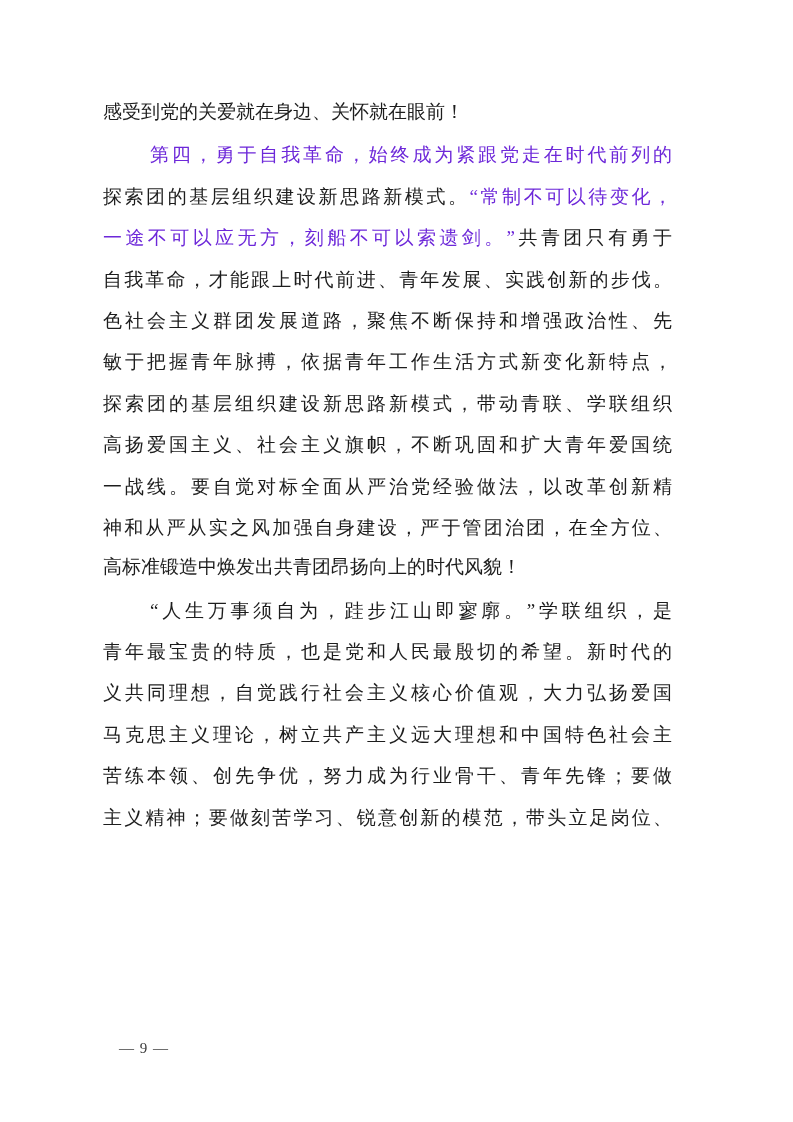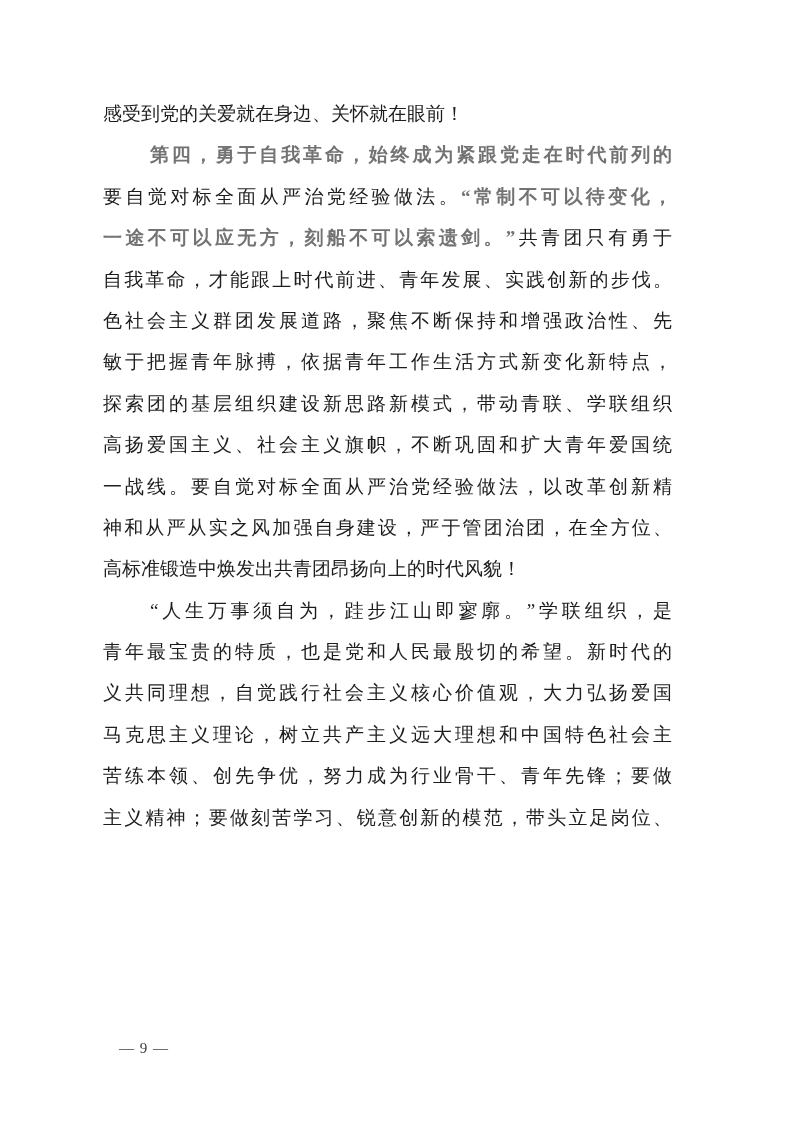--- a/index.html
+++ b/index.html
@@ -25,50 +25,51 @@
   }
   .text-line {
     height: 41.4px;
     line-height: 41.4px;
     text-align: justify;
     text-align-last: justify;
     white-space: normal;
   }
   .text-line.para-end {
     text-align-last: left;
+    font-family: Liberation Mono, monospace;
   }
   .text-line.indent {
     padding-left: 47px;
   }
   .seg {
     font-weight: 400;
   }
   .seg.bold {
-    font-weight: 700;
-    color: #737373;
+    font-weight: 400;
+    color: #6d28d9;
   }
   .page-number {
     position: absolute;
     left: 119px;
     top: 1039px;
     font-size: 15px;
     line-height: 18px;
     color: #3a3a3a;
     letter-spacing: 1px;
     text-align: left;
   }
 </style>
 </head>
 <body>
 
 <div class="page">
   <div class="text-block">
       <div class="text-line para-end"><span class="seg">感受到党的关爱就在身边、关怀就在眼前！</span></div>
       <div class="text-line indent"><span class="seg bold">第四，勇于自我革命，始终成为紧跟党走在时代前列的</span></div>
-      <div class="text-line"><span class="seg">要自觉对标全面从严治党经验做法。</span><span class="seg bold">“常制不可以待变化，</span></div>
+      <div class="text-line"><span class="seg">探索团的基层组织建设新思路新模式。</span><span class="seg bold">“常制不可以待变化，</span></div>
       <div class="text-line"><span class="seg bold">一途不可以应无方，刻船不可以索遗剑。”</span><span class="seg">共青团只有勇于</span></div>
       <div class="text-line"><span class="seg">自我革命，才能跟上时代前进、青年发展、实践创新的步伐。</span></div>
       <div class="text-line"><span class="seg">色社会主义群团发展道路，聚焦不断保持和增强政治性、先</span></div>
       <div class="text-line"><span class="seg">敏于把握青年脉搏，依据青年工作生活方式新变化新特点，</span></div>
       <div class="text-line"><span class="seg">探索团的基层组织建设新思路新模式，带动青联、学联组织</span></div>
       <div class="text-line"><span class="seg">高扬爱国主义、社会主义旗帜，不断巩固和扩大青年爱国统</span></div>
       <div class="text-line"><span class="seg">一战线。要自觉对标全面从严治党经验做法，以改革创新精</span></div>
       <div class="text-line"><span class="seg">神和从严从实之风加强自身建设，严于管团治团，在全方位、</span></div>
       <div class="text-line para-end"><span class="seg">高标准锻造中焕发出共青团昂扬向上的时代风貌！</span></div>
       <div class="text-line indent"><span class="seg">“人生万事须自为，跬步江山即寥廓。”学联组织，是</span></div>

